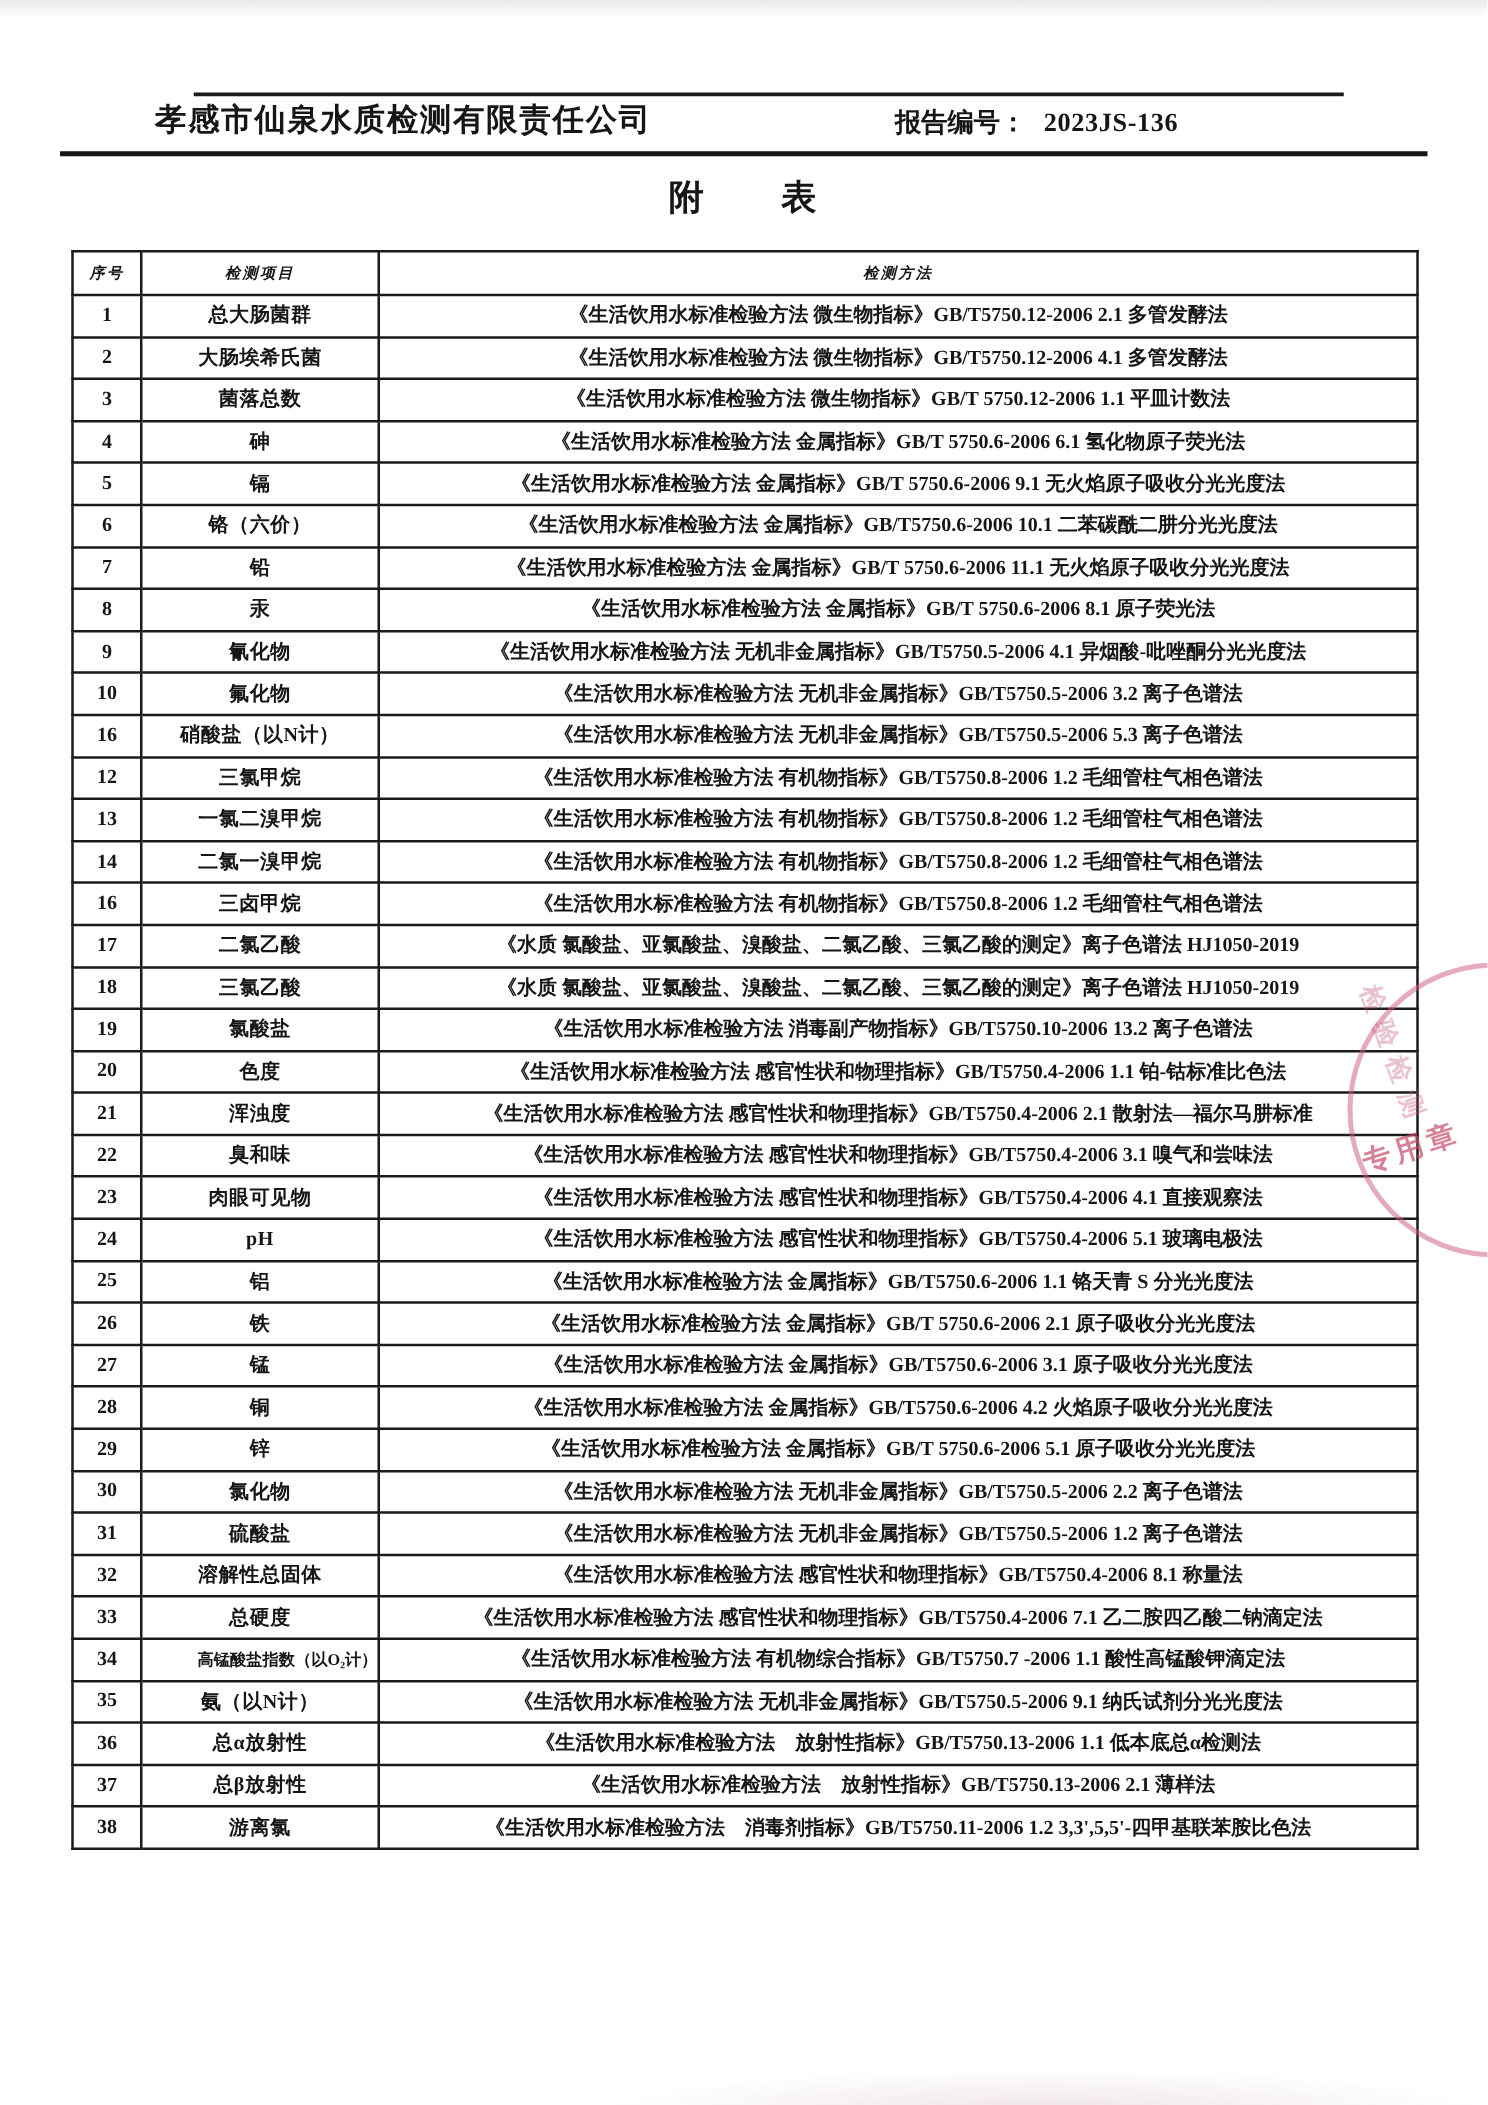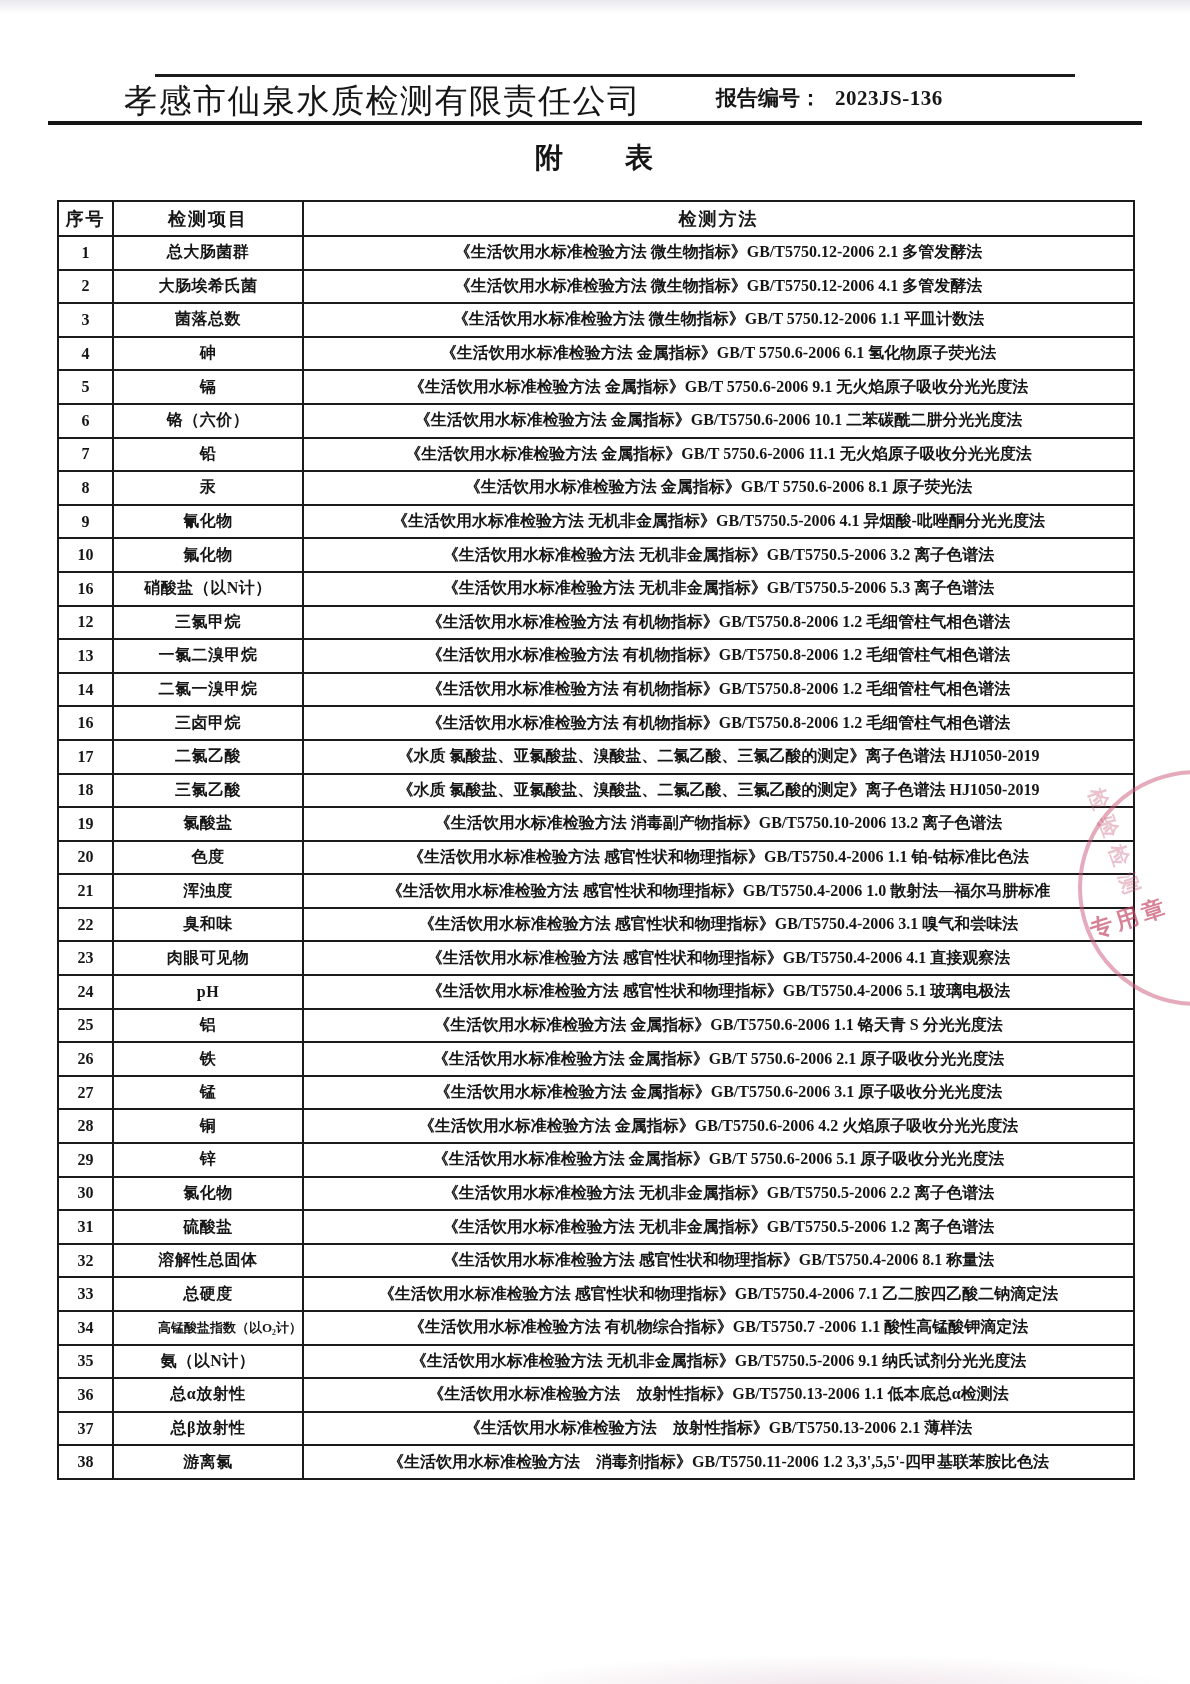--- a/index.html
+++ b/index.html
@@ -8,33 +8,33 @@
     background:#ffffff;color:#161616;
     font-family:"Liberation Serif","DejaVu Serif",serif;
   }
   
   .noise-top{position:absolute;top:0;left:0;width:1190px;height:14px;
     background:linear-gradient(180deg,rgba(185,185,198,.30),rgba(255,255,255,0));}
   .noise-bottom{position:absolute;bottom:0;left:480px;width:710px;height:30px;
     background:radial-gradient(ellipse at 50% 120%,rgba(222,200,212,.5),rgba(255,255,255,0) 70%);}
   
   .rule-thin{position:absolute;top:74px;left:155px;width:920px;height:3px;background:#1c1c1c;}
-  .company{position:absolute;top:79px;left:124px;font-size:33px;font-weight:400;letter-spacing:1.5px;white-space:nowrap;}
+  .company{position:absolute;top:79px;left:124px;font-size:25px;font-weight:700;letter-spacing:1.5px;white-space:nowrap;}
   .report{position:absolute;top:84px;left:716px;font-size:21px;font-weight:bold;white-space:nowrap;}
   .report .num{margin-left:14px;letter-spacing:.5px;}
   .rule-thick{position:absolute;top:121px;left:48px;width:1094px;height:4px;background:#151515;}
   .page-title{position:absolute;top:139px;left:57px;width:1076px;text-align:center;
     font-size:28px;font-weight:900;letter-spacing:2px;}
   
   table.methods{position:absolute;top:200px;left:57px;width:1076px;
     border-collapse:collapse;table-layout:fixed;}
   table.methods th,table.methods td{
     border:2px solid #1b1b1b;text-align:center;vertical-align:middle;
     padding:0 3px;font-weight:bold;overflow:hidden;white-space:nowrap;}
-  table.methods th{height:33px;font-size:18px;letter-spacing:2px;}
+  table.methods th{height:33px;font-size:12px;letter-spacing:2px;font-style:italic;}
   table.methods td{height:31.6px;font-size:16px;}
   td.col-no{font-size:17px;font-family:"Liberation Serif","DejaVu Serif",serif;}
   td.col-item{letter-spacing:.5px;}
   td.col-item.small-item{font-size:13px;letter-spacing:0;padding-left:44px;}
   td.col-method{letter-spacing:0;}
   
   .stamp-ring{position:absolute;left:1078px;top:770px;width:228px;height:228px;
     border:4px solid rgba(205,92,124,.52);border-radius:50%;}
   .stamp-upper{position:absolute;left:1108px;top:784px;font-size:21px;font-weight:bold;
     color:rgba(198,86,118,.36);transform:rotate(70deg);transform-origin:left top;
@@ -163,21 +163,21 @@
         <td class="col-method">《生活饮用水标准检验方法 消毒副产物指标》GB/T5750.10-2006 13.2 离子色谱法</td>
       </tr>
       <tr>
         <td class="col-no">20</td>
         <td class="col-item">色度</td>
         <td class="col-method">《生活饮用水标准检验方法 感官性状和物理指标》GB/T5750.4-2006 1.1 铂-钴标准比色法</td>
       </tr>
       <tr>
         <td class="col-no">21</td>
         <td class="col-item">浑浊度</td>
-        <td class="col-method">《生活饮用水标准检验方法 感官性状和物理指标》GB/T5750.4-2006 1.0 散射法—福尔马肼标准</td>
+        <td class="col-method">《生活饮用水标准检验方法 感官性状和物理指标》GB/T5750.4-2006 2.1 散射法—福尔马肼标准</td>
       </tr>
       <tr>
         <td class="col-no">22</td>
         <td class="col-item">臭和味</td>
         <td class="col-method">《生活饮用水标准检验方法 感官性状和物理指标》GB/T5750.4-2006 3.1 嗅气和尝味法</td>
       </tr>
       <tr>
         <td class="col-no">23</td>
         <td class="col-item">肉眼可见物</td>
         <td class="col-method">《生活饮用水标准检验方法 感官性状和物理指标》GB/T5750.4-2006 4.1 直接观察法</td>

